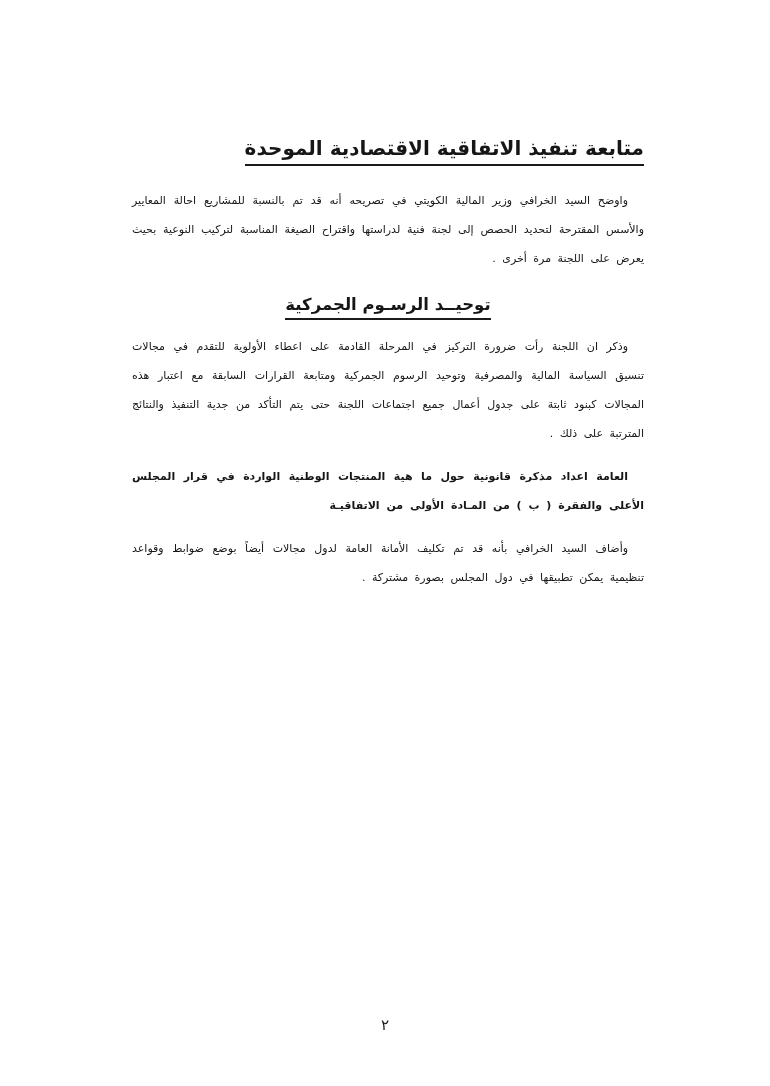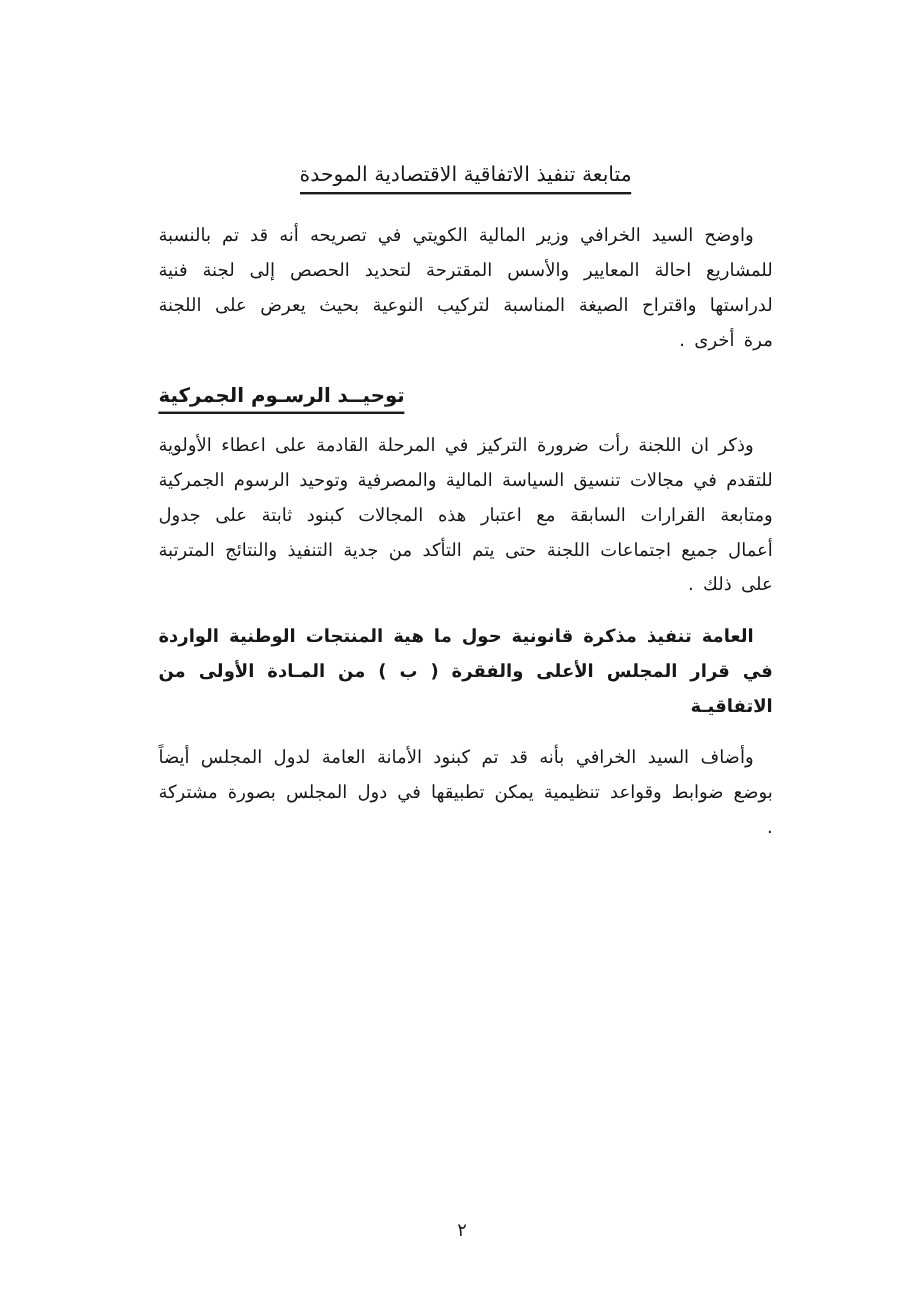--- a/index.html
+++ b/index.html
@@ -18,45 +18,45 @@
     overflow: hidden;
   }
   .content {
     position: absolute;
     top: 136px;
     right: 126px;
     width: 512px;
     direction: rtl;
   }
   .doc-title {
-    text-align: center;
-    font-size: 17px;
-    font-weight: normal;
+    text-align: right;
+    font-size: 20px;
+    font-weight: bold;
     margin: 0 0 26px 0;
   }
   .doc-title .underline,
   .section-heading .underline {
     border-bottom: 2px solid #1a1a1a;
     padding-bottom: 4px;
   }
   .para {
-    font-size: 15px;
+    font-size: 11px;
     line-height: 29px;
     text-align: justify;
     text-indent: 16px;
     word-spacing: 3px;
     margin: 0 0 14px 0;
   }
   .para.bold {
     font-weight: bold;
   }
   .section-heading {
     font-size: 16.5px;
     font-weight: bold;
-    text-align: left;
+    text-align: center;
     margin: 22px 0 18px 0;
   }
   .page-number {
     position: absolute;
     left: 0;
     right: 0;
     bottom: 52px;
     text-align: center;
     font-size: 15px;
     color: #1a1a1a;
@@ -71,21 +71,21 @@
     <h1 class="doc-title"><span class="underline">متابعة تنفيذ الاتفاقية الاقتصادية الموحدة</span></h1>
 
     <p class="para">واوضح السيد الخرافي وزير المالية الكويتي في تصريحه أنه قد تم بالنسبة للمشاريع احالة المعايير والأسس المقترحة لتحديد الحصص إلى لجنة فنية لدراستها واقتراح الصيغة المناسبة لتركيب النوعية بحيث يعرض على اللجنة مرة أخرى .</p>
 
 
     <h2 class="section-heading"><span class="underline">توحيــد الرسـوم الجمركية</span></h2>
 
     <p class="para">وذكر ان اللجنة رأت ضرورة التركيز في المرحلة القادمة على اعطاء الأولوية للتقدم في مجالات تنسيق السياسة المالية والمصرفية وتوحيد الرسوم الجمركية ومتابعة القرارات السابقة مع اعتبار هذه المجالات كبنود ثابتة على جدول أعمال جميع اجتماعات اللجنة حتى يتم التأكد من جدية التنفيذ والنتائج المترتبة على ذلك .</p>
 
 
-    <p class="para bold">العامة تنفيذ مذكرة قانونية حول ما هية المنتجات الوطنية الواردة في قرار المجلس الأعلى والفقرة ( ب ) من المـادة الأولى من الاتفاقيـة</p>
+    <p class="para bold">العامة اعداد مذكرة قانونية حول ما هية المنتجات الوطنية الواردة في قرار المجلس الأعلى والفقرة ( ب ) من المـادة الأولى من الاتفاقيـة</p>
 
-    <p class="para">وأضاف السيد الخرافي بأنه قد تم كبنود الأمانة العامة لدول المجلس أيضاً بوضع ضوابط وقواعد تنظيمية يمكن تطبيقها في دول المجلس بصورة مشتركة .</p>
+    <p class="para">وأضاف السيد الخرافي بأنه قد تم تكليف الأمانة العامة لدول مجالات أيضاً بوضع ضوابط وقواعد تنظيمية يمكن تطبيقها في دول المجلس بصورة مشتركة .</p>
 
 
   </div>
 
   <div class="page-number">٢</div>
 </div>
 
 </body></html>

